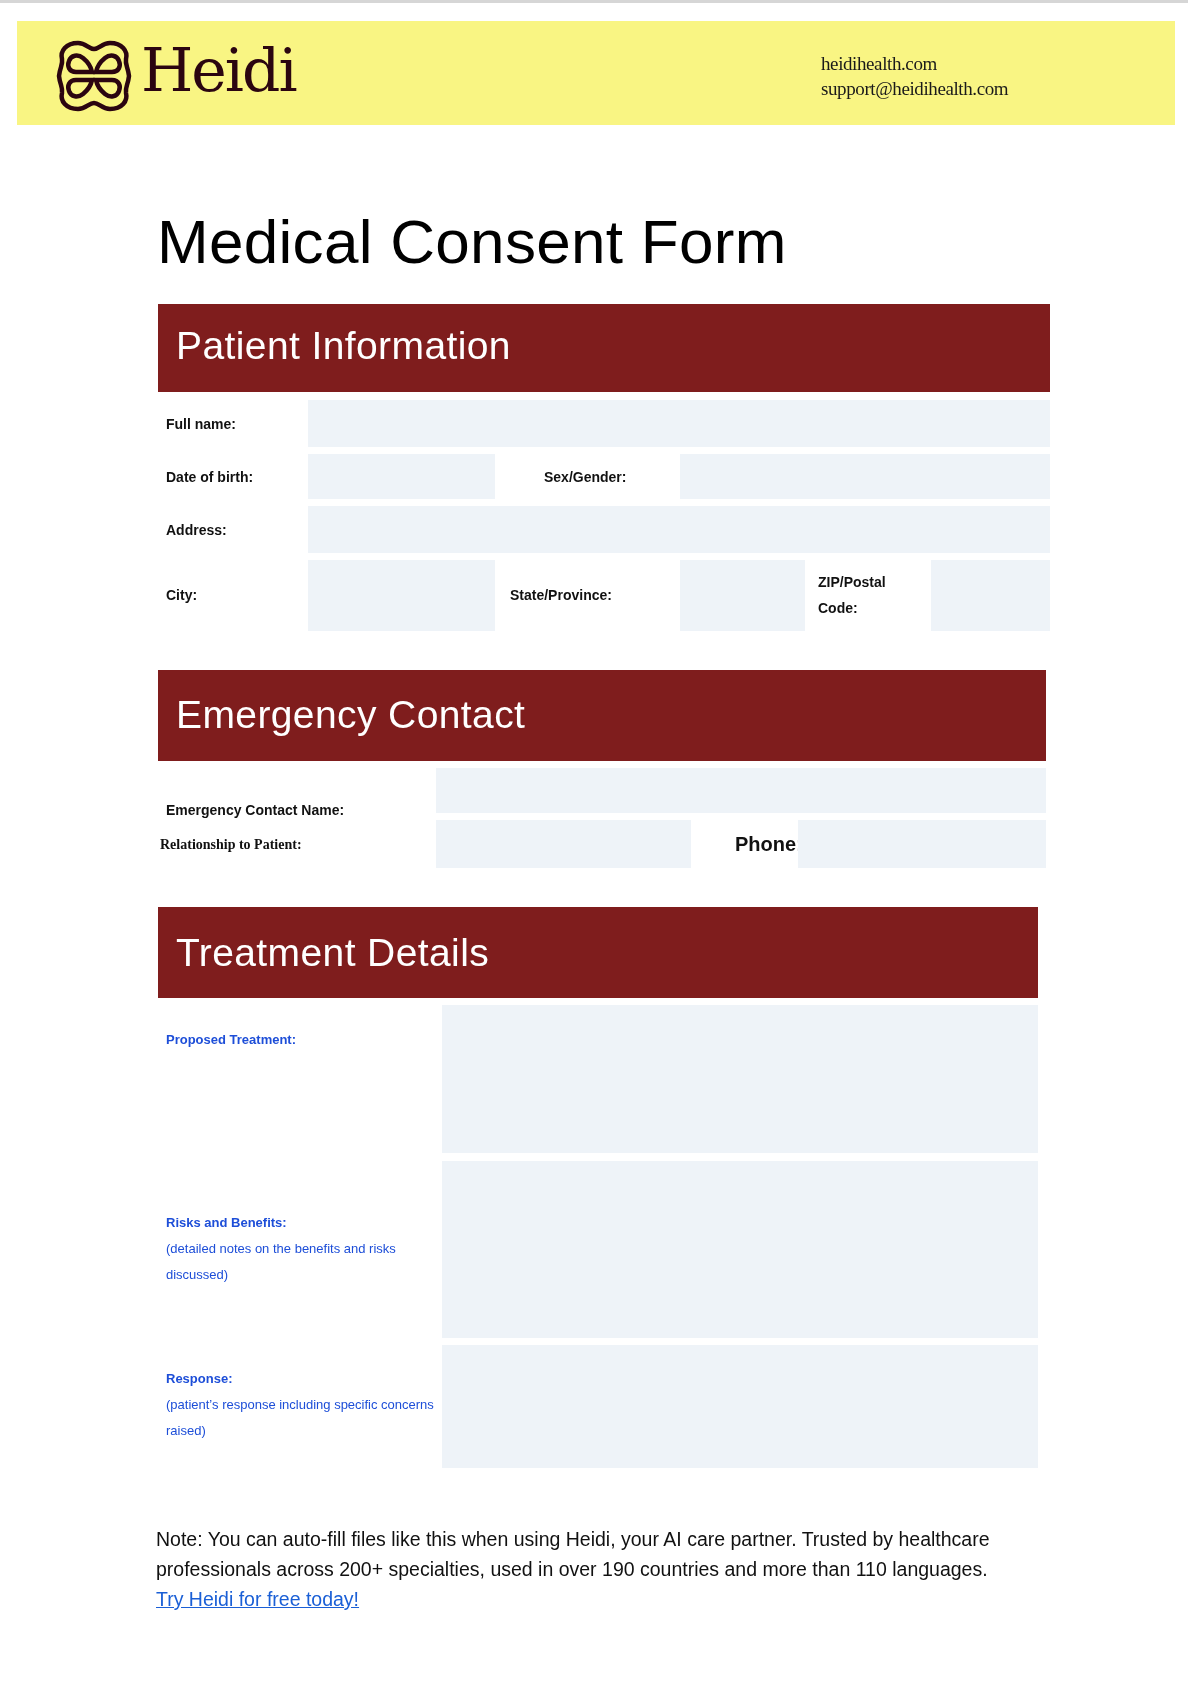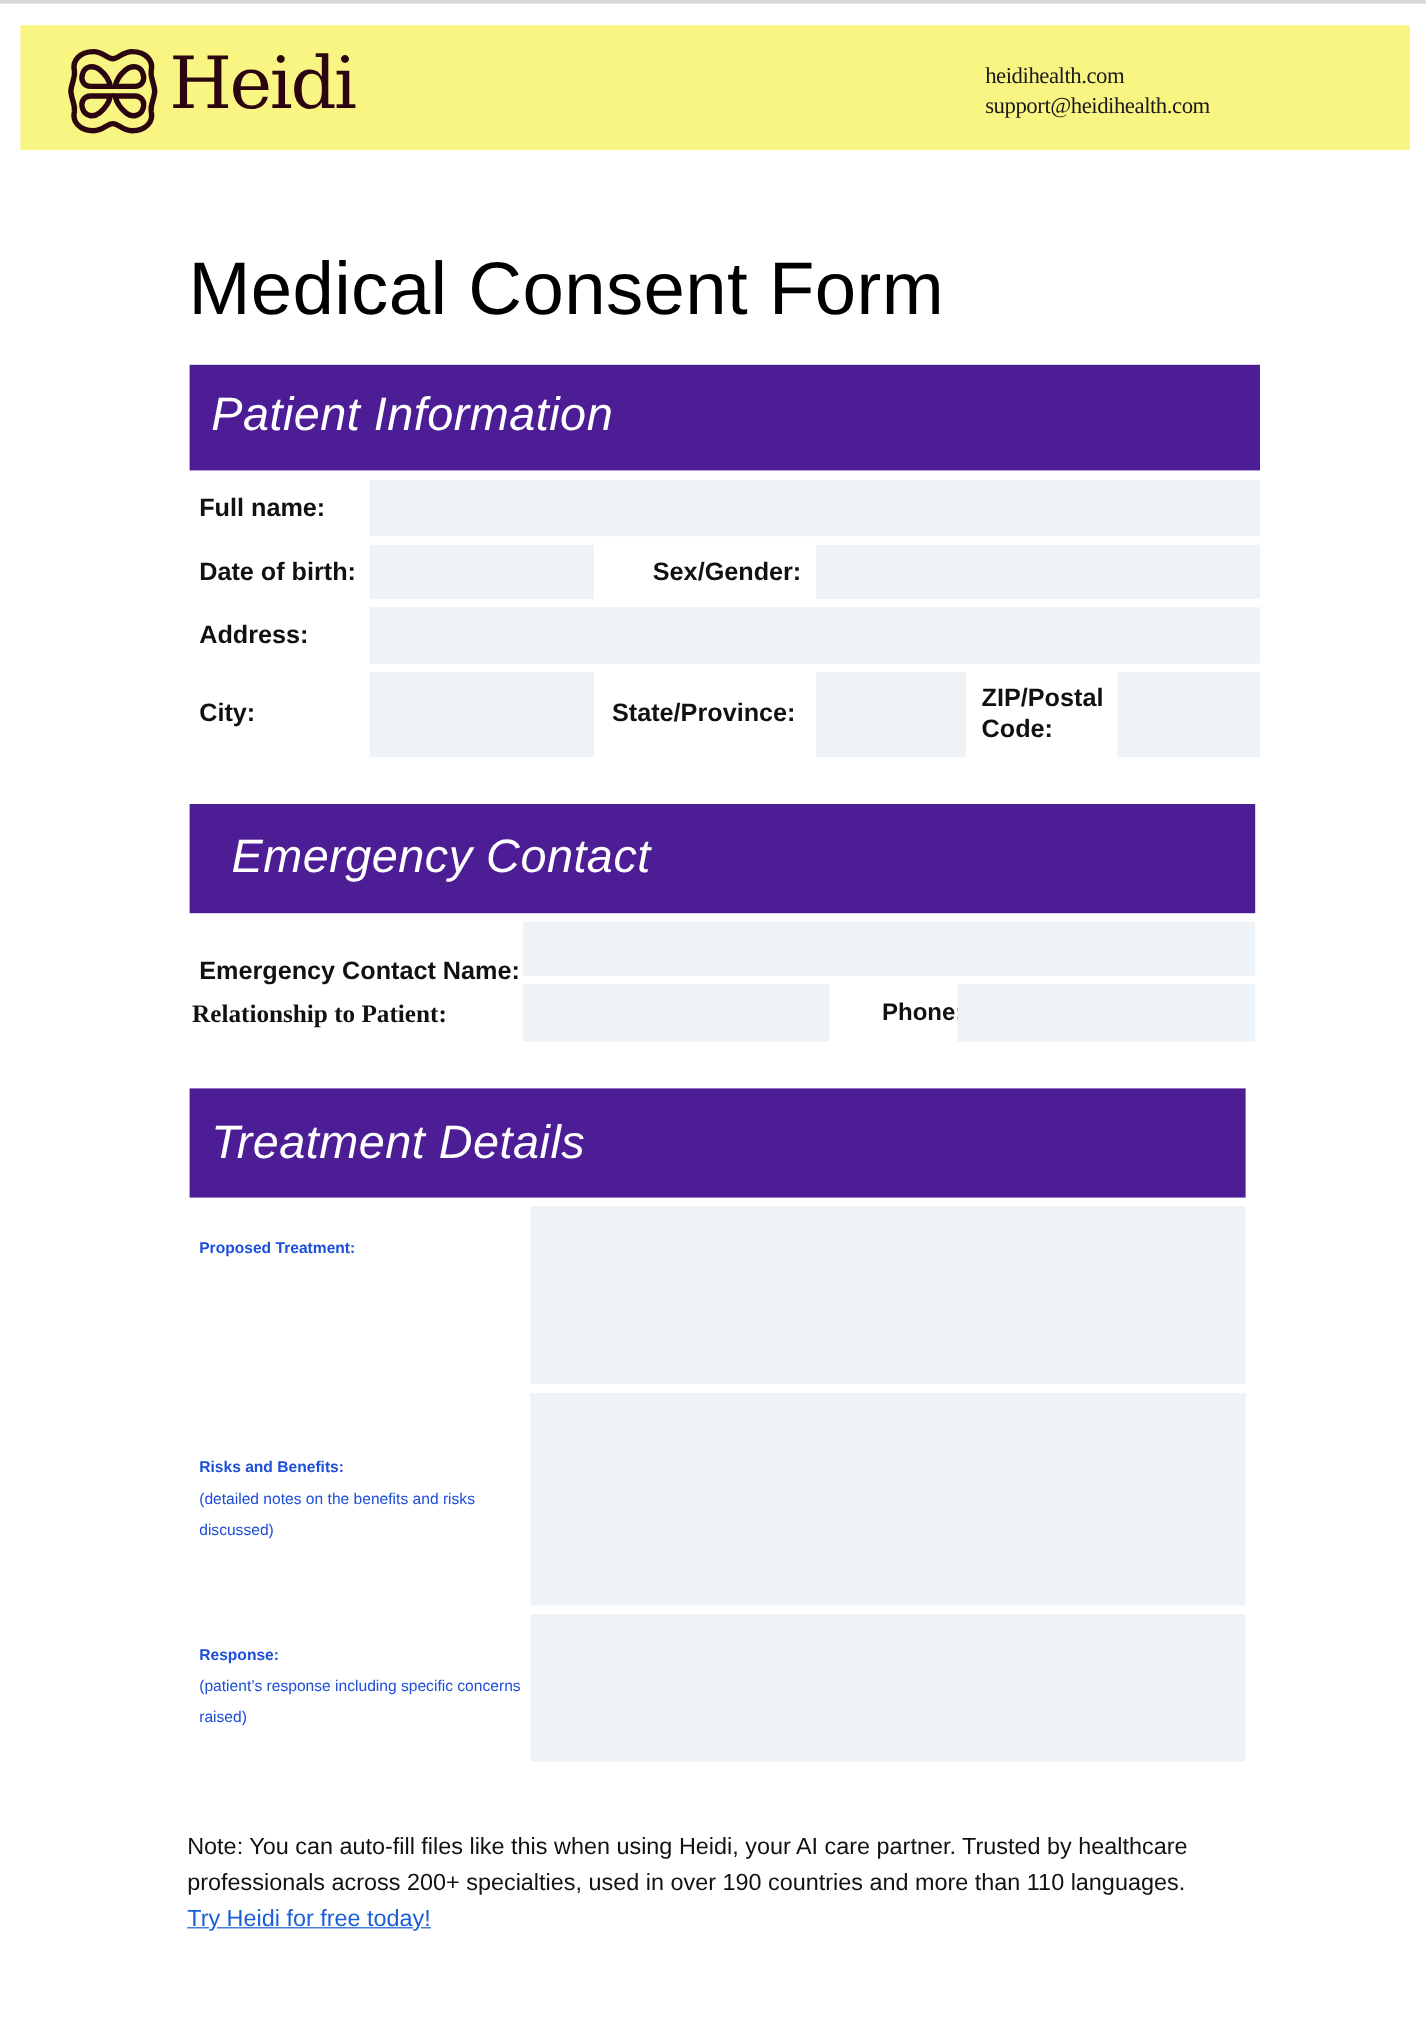--- a/index.html
+++ b/index.html
@@ -9,24 +9,24 @@
   }
   .topline { position: absolute; left: 0; top: 0; width: 1188px; height: 3px; background: #d6d6d6; }
   .brand-band { position: absolute; left: 17px; top: 21px; width: 1158px; height: 104px; background: #f9f583; }
   .logo-icon { position: absolute; left: 56px; top: 39px; width: 76px; height: 74px; }
   .logo-text { position: absolute; left: 141px; top: 30px; font-family: "DejaVu Serif", serif; font-size: 60px; line-height: 80px; color: #2b0510; letter-spacing: -2px; }
   .contact { position: absolute; left: 821px; top: 51px; font-family: "Liberation Serif", serif; font-size: 19px; line-height: 25px; color: #1a1a1a; letter-spacing: -0.4px; }
   .contact div { white-space: nowrap; }
 
   .title { position: absolute; left: 157px; top: 205px; font-size: 62px; line-height: 74px; color: #000; white-space: nowrap; letter-spacing: 0.3px; }
 
-  .section-bar { position: absolute; background: #4c1d95; color: #fff; font-style: italic; }
+  .section-bar { position: absolute; background: #7f1d1d; color: #fff; }
   .section-bar span { position: absolute; left: 18px; font-size: 39px; line-height: 50px; white-space: nowrap; letter-spacing: 0.4px; }
 
-  .lbl { position: absolute; font-size: 21px; font-weight: bold; color: #111; line-height: 26px; white-space: nowrap; }
+  .lbl { position: absolute; font-size: 14px; font-weight: bold; color: #111; line-height: 26px; white-space: nowrap; }
   .field { position: absolute; background: #eef3f8; border: none; outline: none; padding: 0; margin: 0; }
 
   .tlabel { position: absolute; left: 166px; width: 270px; font-size: 13px; line-height: 26px; color: #1d4ed8; }
   .tlabel b { display: block; font-weight: bold; }
 
   .note { position: absolute; left: 156px; top: 1524px; width: 900px; font-size: 19.5px; line-height: 30px; color: #111; }
   .note a { color: #1a5fd6; text-decoration: underline; }
 </style>
 </head>
 <body>
@@ -70,21 +70,21 @@
 <input class="field" style="left: 308px; top: 560px; width: 187px; height: 71px;" value="">
 <div class="lbl" style="left:510px; top:582px;">State/Province:</div>
 <input class="field" style="left: 680px; top: 560px; width: 125px; height: 71px;" value="">
 <div class="lbl" style="left:818px; top:569px; line-height:26px;">
   <div>ZIP/Postal</div>
   <div>Code:</div>
 </div>
 <input class="field" style="left: 931px; top: 560px; width: 119px; height: 71px;" value="">
 
 <div class="section-bar" style="left:158px; top:670px; width:888px; height:91px;">
-  <span style="top:20px;margin-left:17px;">Emergency Contact</span>
+  <span style="top:20px;">Emergency Contact</span>
 </div>
 
 <div class="lbl" style="left:166px; top:777px;margin-top:20px;">Emergency Contact Name:</div>
 <input class="field" style="left: 436px; top: 768px; width: 610px; height: 45px;" value="">
 
 <div class="lbl" style="left:160px; top:832px;font-family:Liberation Serif, serif;">Relationship to Patient:</div>
 <input class="field" style="left: 436px; top: 820px; width: 255px; height: 48px;" value="">
 <div class="lbl" style="left:711px; top:831px; font-size:20px;margin-left:24px;">Phone:</div>
 <input class="field" style="left: 798px; top: 820px; width: 248px; height: 48px;" value="">
 

